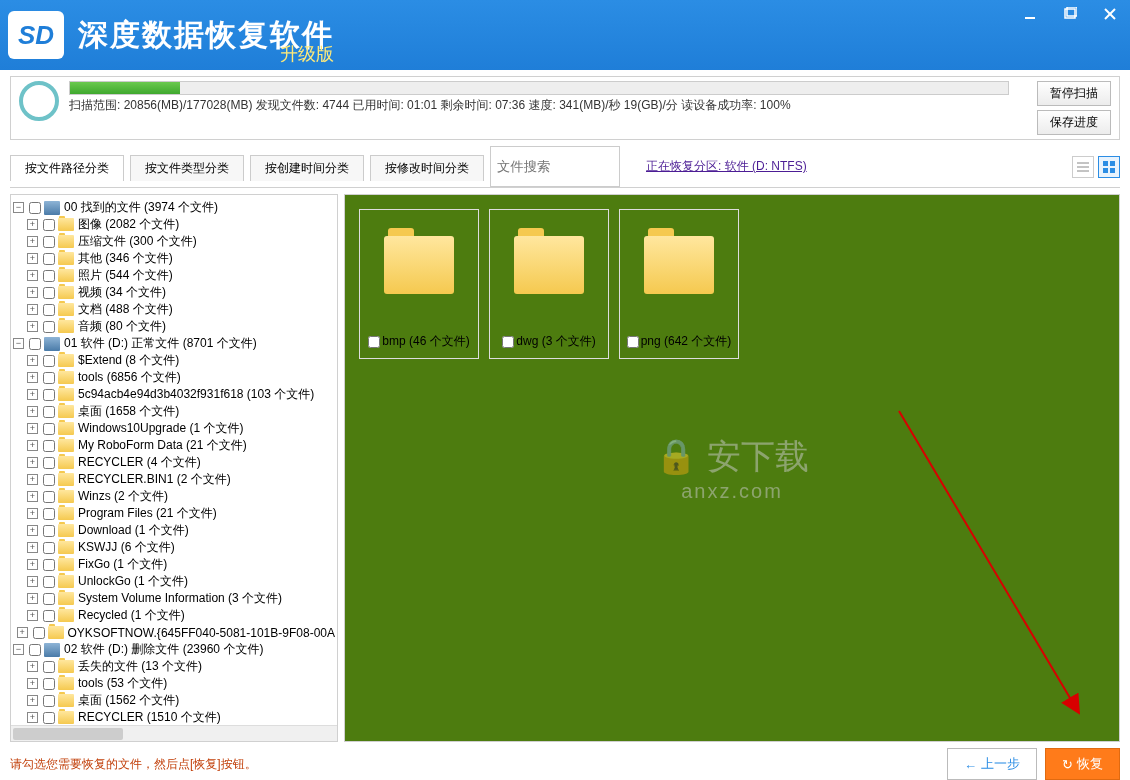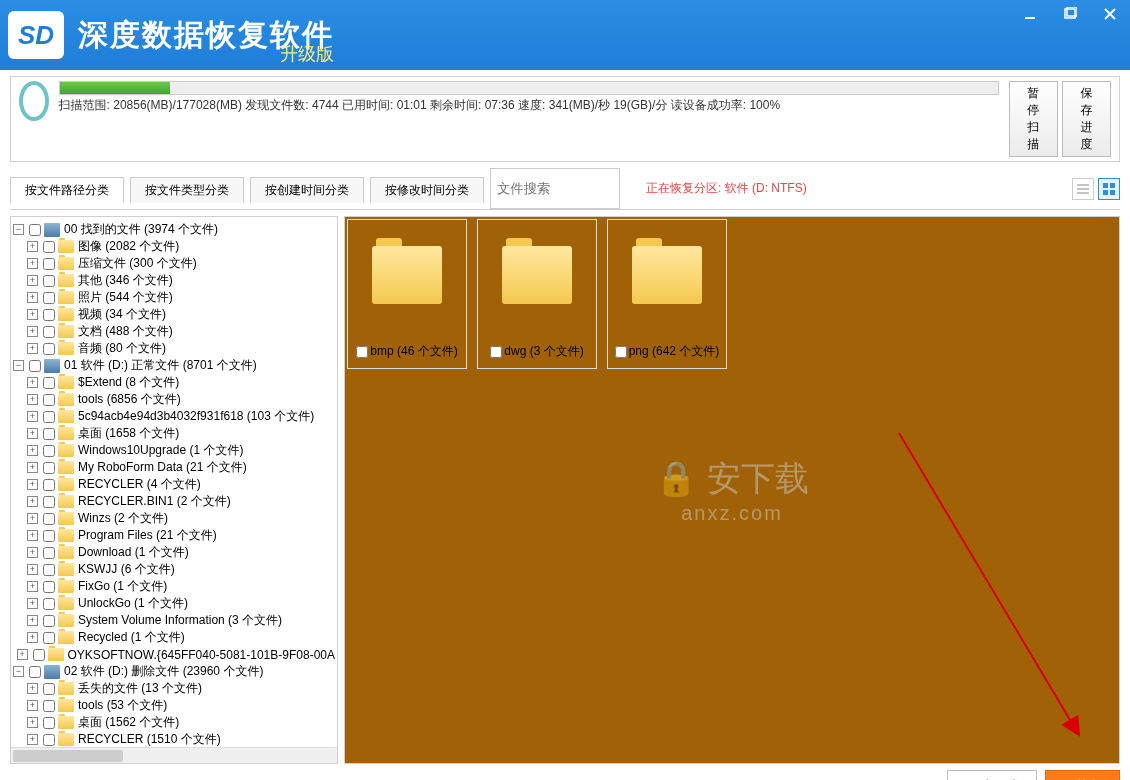--- a/index.html
+++ b/index.html
@@ -15,50 +15,50 @@
 
 
 .scan-status { margin: 6px 10px; border: 1px solid #d0d0d0; padding: 4px 8px; display: flex; align-items: flex-start; gap: 10px; }
 .scan-icon { width: 40px; height: 40px; border-radius: 50%; border: 4px solid #6ec2c8; position: relative; }
 .scan-icon::before, .scan-icon::after { content: ''; position: absolute; border: 6px solid transparent; }
 .scan-info { flex: 1; }
 .progress-track { width: 940px; height: 14px; background: #eee; border: 1px solid #ccc; position: relative; }
 .progress-fill { height: 100%; background: linear-gradient(#6ac94f, #3fa82e); width: 110px; }
 .scan-msg { color: #d22; font-size: 12px; margin-top: 2px; }
 .scan-stats { color: #333; font-size: 12px; margin-top: 2px; }
-.scan-actions { display: flex; flex-direction: row; gap: 4px; }
+.scan-actions { display: flex; flex-direction: column; gap: 4px; }
 .scan-btn { border: 1px solid #bbb; background: linear-gradient(#fefefe,#ececec); font-size: 12px; padding: 3px 12px; cursor: pointer; }
 
 
 .tabs-row { margin: 4px 10px 0 10px; border-bottom: 1px solid #d0d0d0; display: flex; align-items: center; gap: 6px; font-size: 12px; }
 .tab { border: 1px solid #ccc; border-bottom: none; padding: 4px 14px; background: #f7f7f7; cursor: pointer; position: relative; bottom: -1px; }
 .tab.active { background: #fff; }
 .search-input { border: 1px solid #ccc; padding: 12px 6px; width: 130px; }
-.partition-label { margin-left: 20px; color: #ef4444; }
+.partition-label { margin-left: 20px; color: #4c1d95; text-decoration: underline; }
 .view-toggle { margin-left: auto; display: flex; gap: 4px; }
 .view-btn { width: 22px; height: 22px; border: 1px solid #ccc; display: flex; align-items: center; justify-content: center; cursor: pointer; }
 .view-btn.active { border-color: #2b8de4; background: #e8f3fd; }
 .view-btn svg { width: 14px; height: 14px; }
 
 
 .main { display: flex; margin: 6px 10px 0 10px; height: 548px; gap: 6px; }
 .tree-panel { width: 328px; border: 1px solid #d0d0d0; overflow: hidden; font-size: 12px; background: #fff; position: relative; }
 .tree { padding: 4px 2px; }
 .tree-node { white-space: nowrap; display: flex; align-items: center; height: 17px; }
 .expander { width: 11px; height: 11px; border: 1px solid #888; display: inline-flex; align-items: center; justify-content: center; font-size: 9px; line-height: 1; color: #555; margin-right: 2px; cursor: pointer; flex-shrink: 0; }
 .spacer { display: inline-block; }
 .cb { width: 12px; height: 12px; margin: 0 3px; flex-shrink: 0; }
 .drive-icon { width: 16px; height: 14px; background: linear-gradient(#8eb4d6,#4a7ba8); border-radius: 1px; margin-right: 4px; flex-shrink: 0; }
 .folder-icon { width: 16px; height: 13px; background: linear-gradient(#ffe79e,#f5c94f); border-radius: 1px; margin-right: 4px; flex-shrink: 0; position: relative; }
 .folder-icon::before { content:''; position:absolute; top:-2px; left:1px; width:6px; height:2px; background:#f5c94f; border-radius:1px 1px 0 0; }
 .node-label { cursor: default; }
 .hscroll { position: absolute; bottom: 0; left: 0; right: 0; height: 16px; background: #f0f0f0; border-top: 1px solid #ddd; }
 .hscroll-thumb { position: absolute; left: 2px; top: 2px; width: 110px; height: 12px; background: #cdcdcd; border-radius: 2px; }
 
-.content-panel { flex: 1; border: 1px solid #d0d0d0; padding: 2px; position: relative; background: #a16207; }
+.content-panel { flex: 1; border: 1px solid #d0d0d0; padding: 14px; position: relative; background: #4d7c0f; }
 .thumbs { display: flex; gap: 10px; flex-wrap: wrap; }
 .thumb { width: 120px; height: 150px; border: 1px solid #ddd; display: flex; flex-direction: column; align-items: center; padding: 8px 4px; cursor: pointer; }
 .thumb-folder { width: 70px; height: 58px; background: linear-gradient(#ffe79e,#f5c94f); border-radius: 3px; margin-top: 18px; position: relative; }
 .thumb-folder::before { content:''; position:absolute; top:-8px; left:4px; width:26px; height:8px; background:#f5c94f; border-radius:3px 3px 0 0; }
 .thumb-label { margin-top: auto; font-size: 12px; display: flex; align-items: center; gap: 2px; }
 .thumb-label input { width: 12px; height: 12px; }
 
 .watermark { position: absolute; left: 50%; top: 50%; transform: translate(-50%,-50%); color: #ccc; font-size: 34px; text-align: center; pointer-events: none; opacity: 0.5; }
 .watermark .small { font-size: 20px; letter-spacing: 2px; }
 

